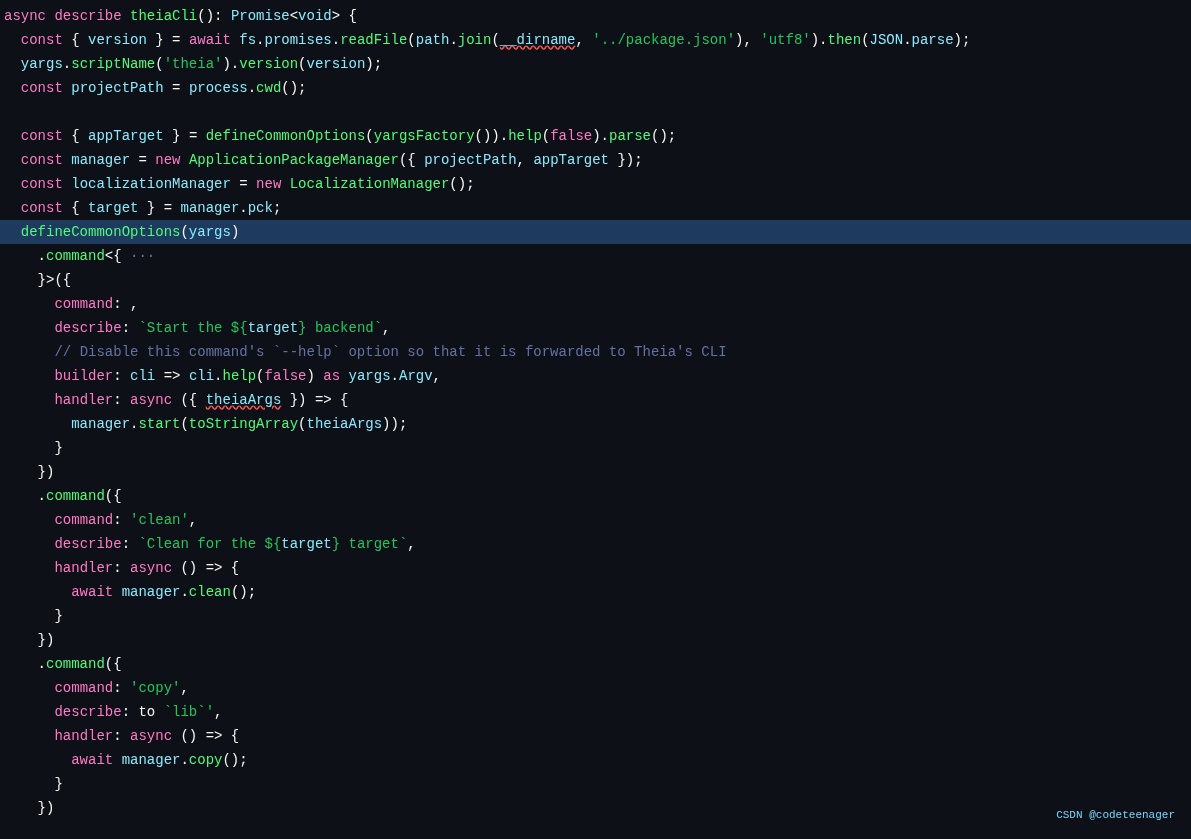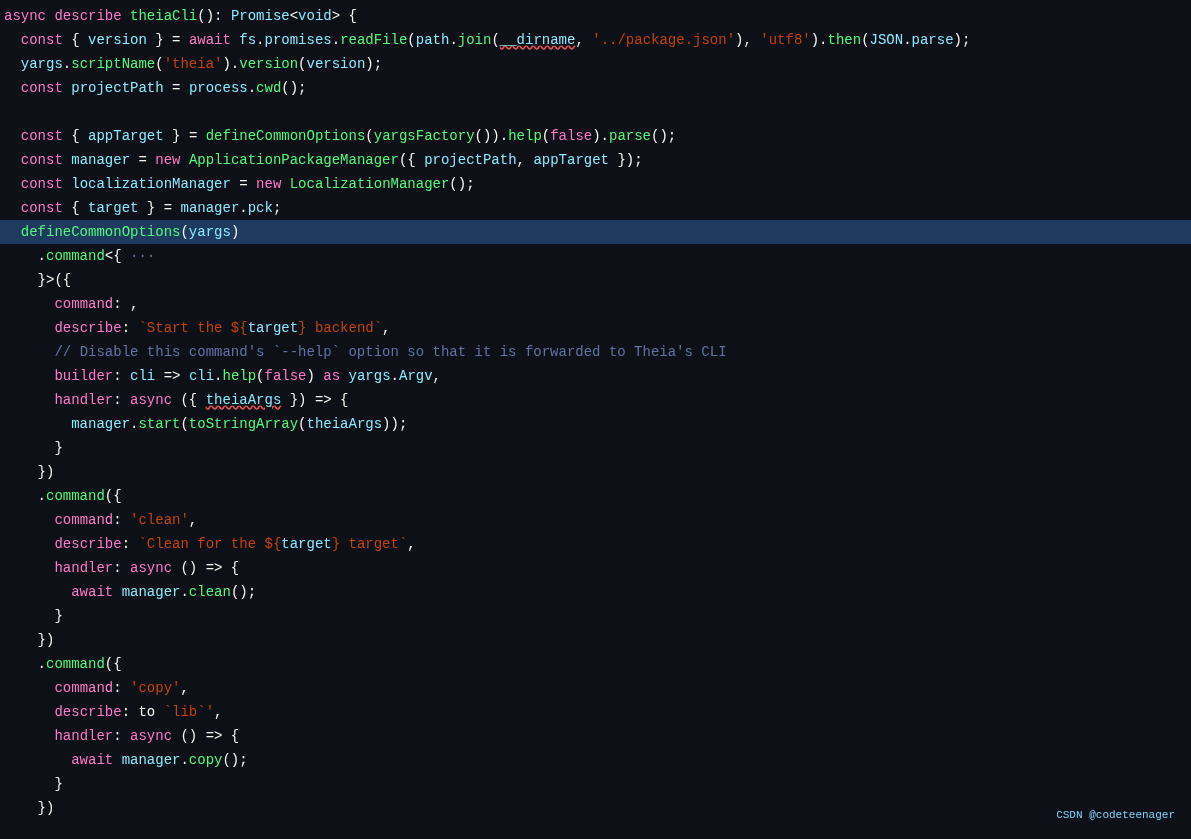--- a/index.html
+++ b/index.html
@@ -37,21 +37,21 @@
 
     .code-line.highlighted {
       background-color: #1e3a5f;
     }
 
     
     .kw { color: #ff79c6; }          
     .fn { color: #50fa7b; } 
     .comment { color: #6272a4; }
     .pink { color: #ff79c6; }
-    .yellow { color: #c2410c; }
+    .yellow { color: #22c55e; }
     .white { color: #f8f8f2; }
     .gray { color: #6272a4; }
     .cyan { color: #8be9fd; }
 
     .underline { text-decoration: underline wavy; text-decoration-color: #ff5555; }
 
     .watermark {
       position: absolute;
       bottom: 12px;
       right: 16px;

